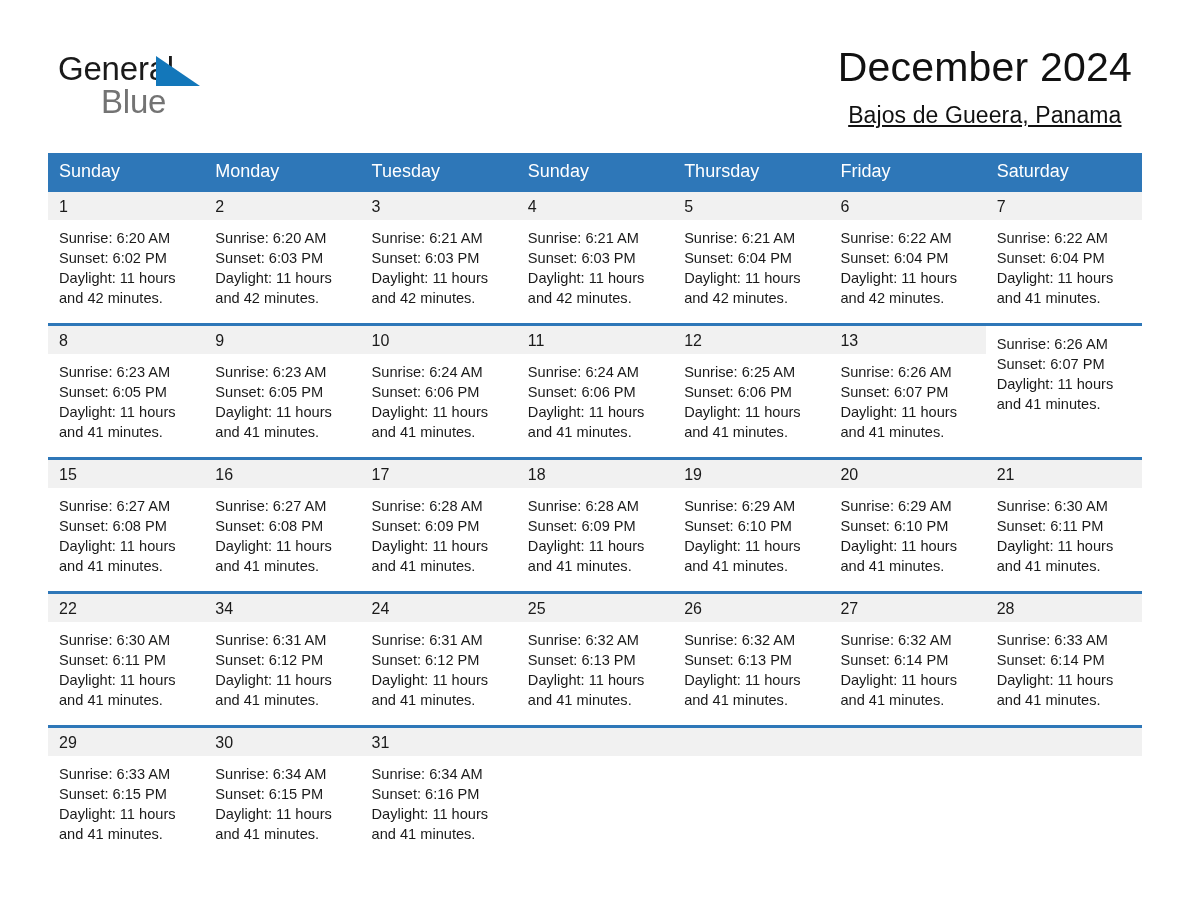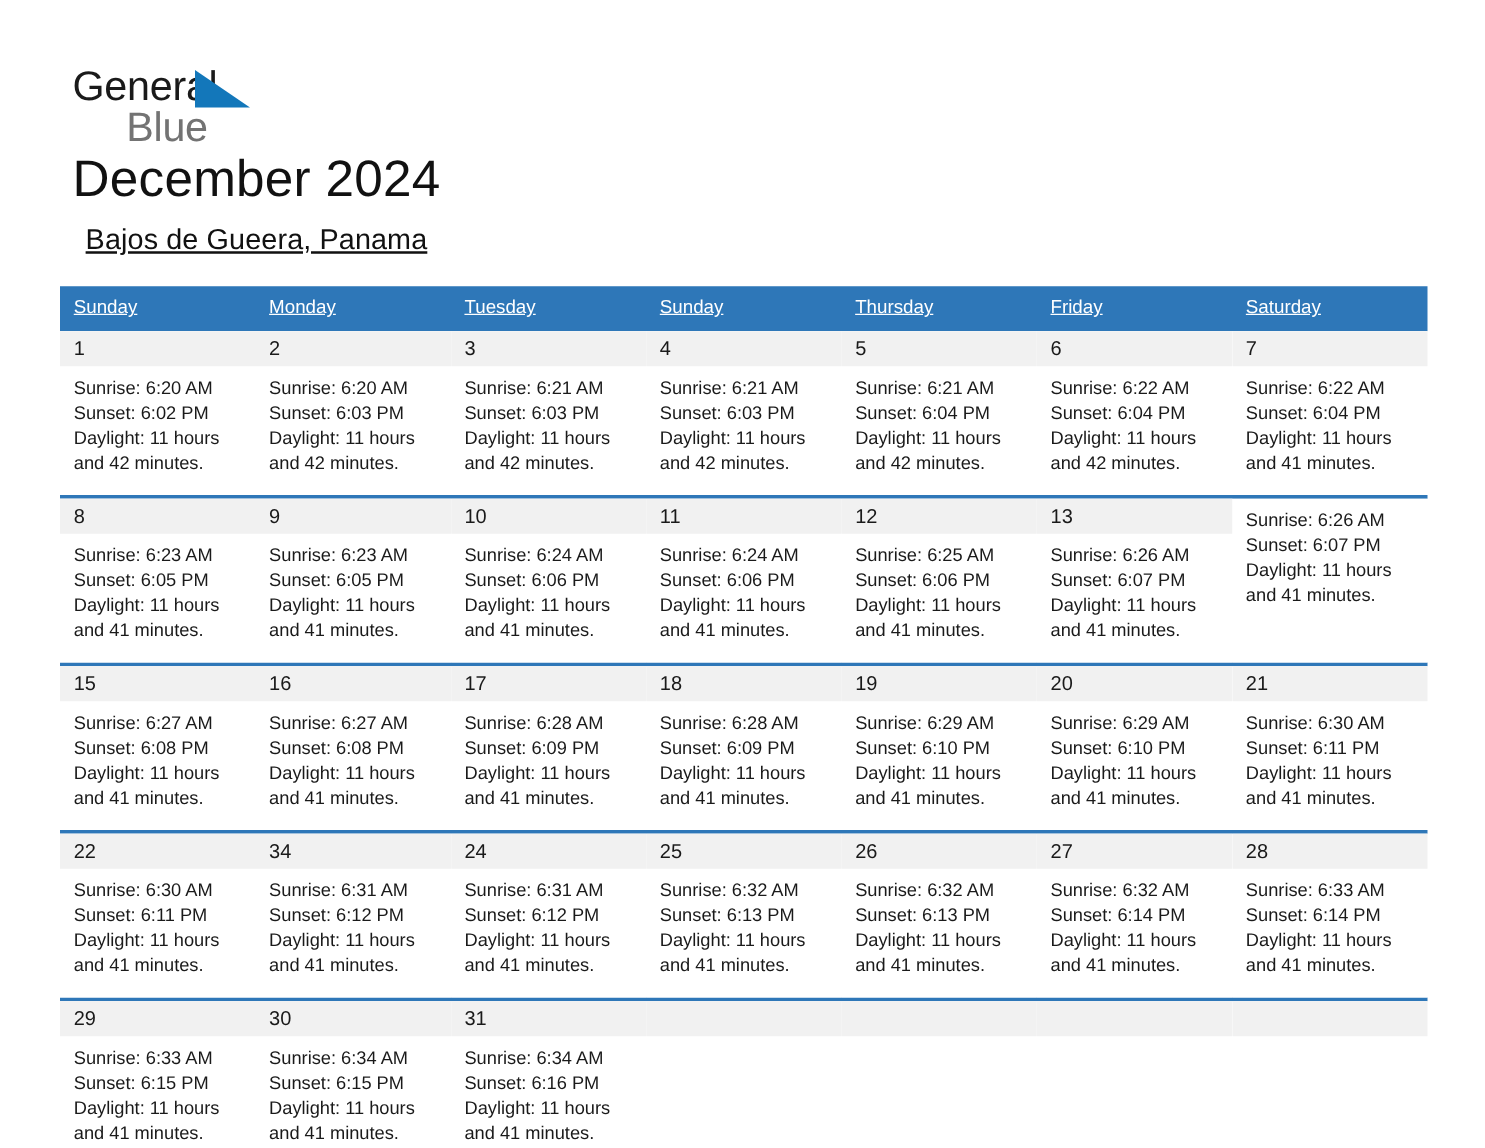--- a/index.html
+++ b/index.html
@@ -21,21 +21,20 @@
     box-sizing: border-box;
   }
 
   
   .header {
     display: flex;
     align-items: flex-start;
     justify-content: space-between;
     padding: 46px 56px 0 58px;
     box-sizing: border-box;
-    flex-direction: column;
   }
   .brand {
     position: relative;
     width: 160px;
     height: 76px;
     flex: none;
   }
   .brand-general {
     position: absolute;
     left: 0;
@@ -91,25 +90,24 @@
     width: 1094px;
     box-sizing: border-box;
   }
   .weekday-row {
     display: flex;
     background: #2e77b8;
   }
   .weekday-cell {
     flex: 1 1 0;
     color: #ffffff;
-    font-size: 15px;
+    font-size: 18px;
     padding: 9px 0 10px 11px;
     box-sizing: border-box;
     line-height: 1.1;
-    text-decoration: underline;
   }
 
   .week-row {
     display: flex;
     border-top: 3px solid #2e77b8;
     background: #ffffff;
   }
   .week-row.first {
     border-top: none;
   }

